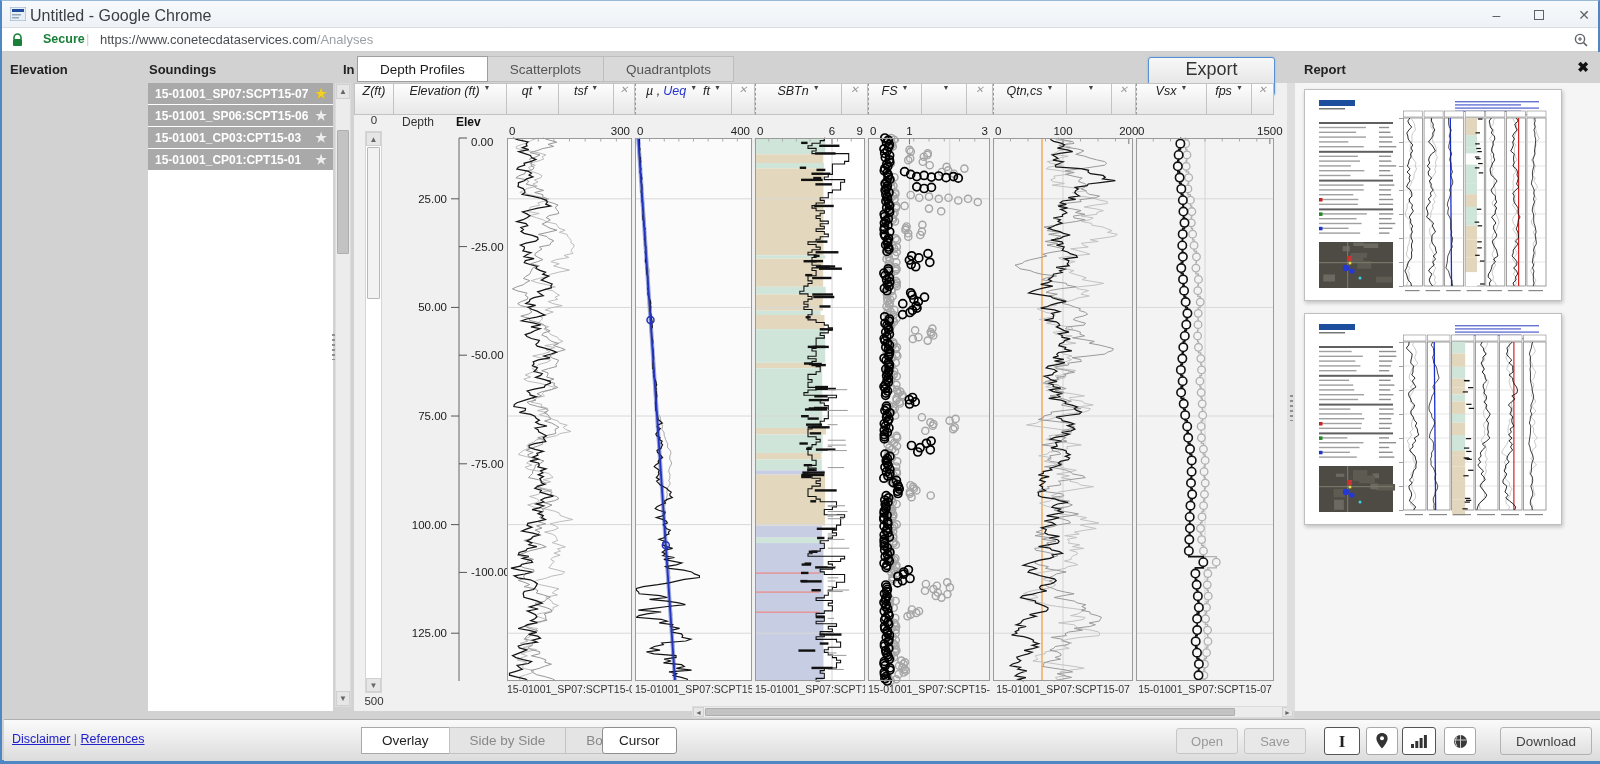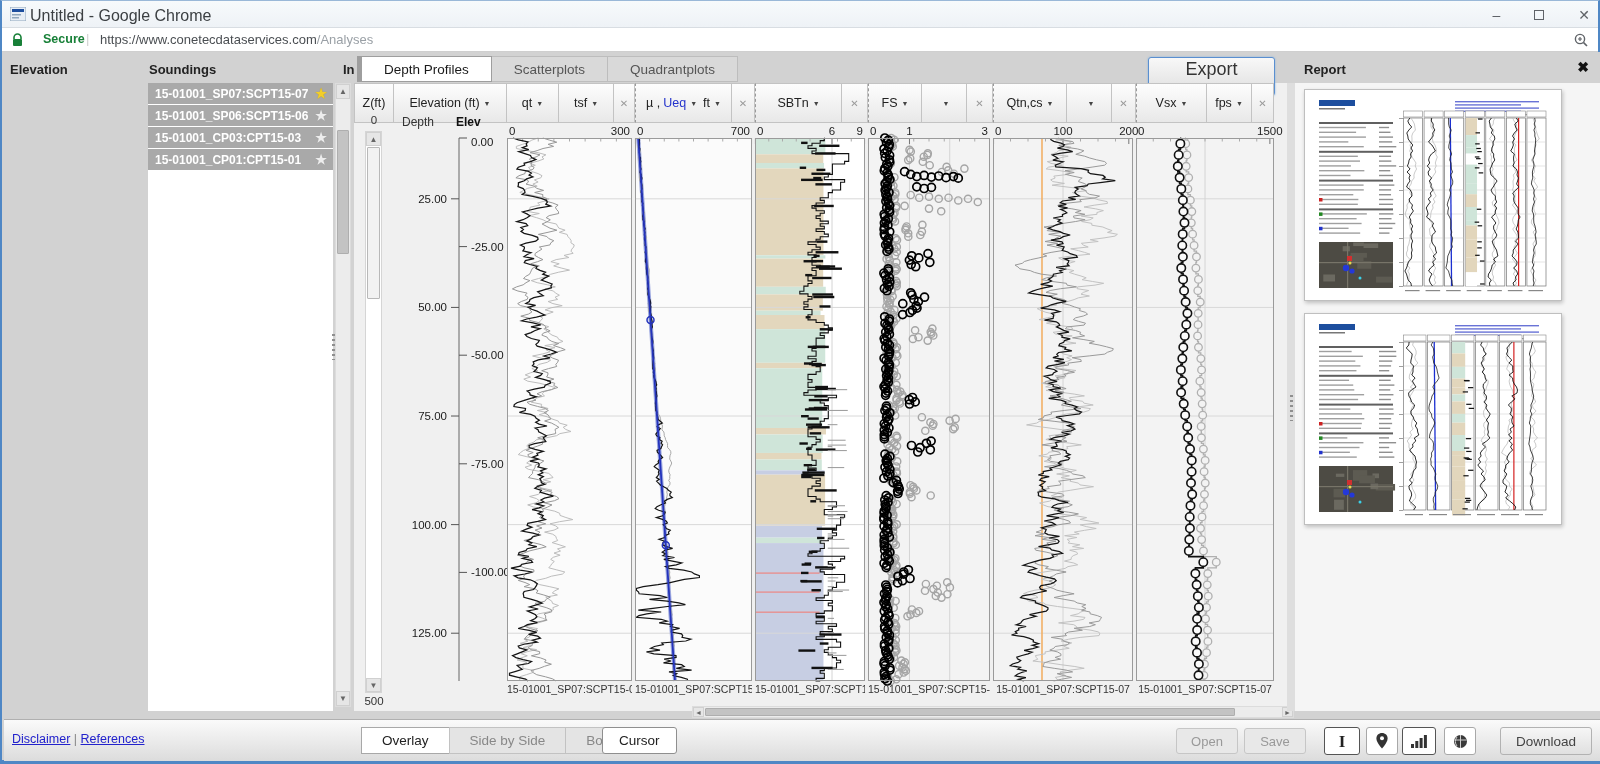--- a/index.html
+++ b/index.html
@@ -19,42 +19,42 @@
   .secure{position:absolute;left:26px;top:4px;font-size:12.5px;color:#188038;font-weight:bold;margin-left:15px;}
   .urlsep{position:absolute;left:84px;top:3px;color:#d0d0d0;font-size:13px;}
   .url{position:absolute;left:98px;top:4px;font-size:13px;color:#5f6368;}
   .url .dom{color:#4a4e52;}
   .url .path{color:#9aa0a6;}
   
   .appbg{position:absolute;left:2px;top:51px;width:1596px;height:667px;background:#d2d2d2;}
   .ptitle{position:absolute;top:61px;font-size:13px;font-weight:bold;color:#222;white-space:nowrap;}
   .tabs{position:absolute;left:355px;top:55px;height:26px;display:flex;}
   .tab{height:26px;padding:0 22px;font-size:13.5px;line-height:26px;color:#555;background:#d9d9d9;border:1px solid #bdbdbd;border-left:none;cursor:pointer;}
-  .tab:first-child{border-left:5px solid #7f1d1d;text-align:right;}
+  .tab:first-child{border-left:1px solid #7f1d1d;text-align:right;}
   .tab.active{background:#fff;color:#1a1a1a;border-color:#9e9e9e;}
   .exportbtn{position:absolute;left:1146px;top:56px;width:127px;height:39px;font-family:"Liberation Sans",sans-serif;
     font-size:18px;color:#333;background:linear-gradient(180deg,#f8f8f8,#dedede);border:1px solid #5a8fd0;border-radius:3px;
     box-shadow:0 0 2px #7fb0e0;cursor:pointer;}
   .reportclose{position:absolute;left:1570px;top:58px;width:22px;height:20px;font-size:14px;font-weight:bold;color:#111;text-align:center;cursor:pointer;}
   
   .list{position:absolute;top:82px;background:#fff;overflow:hidden;}
   .list .item{height:22px;line-height:22px;padding-left:7px;font-size:12px;font-weight:bold;color:#1a1a1a;
     border-bottom:1px solid #fff;position:relative;cursor:pointer;white-space:nowrap;}
   .list .item.sel{background:#a9a9a9;color:#fff;}
   .star{position:absolute;right:6px;top:0;font-size:13px;color:#ededed;text-shadow:0 0 1px #999;}
   .star.on{color:#f2ce2a;text-shadow:0 0 1px #b89b10;}
   
   .sbtrack{background:#ececec;border:1px solid #dcdcdc;}
   .sbthumb{position:absolute;background:#c3c3c3;border:1px solid #aeaeae;border-radius:1px;}
   .sbarrow{position:absolute;width:100%;text-align:center;font-size:8px;color:#666;background:#e6e6e6;border:1px solid #d0d0d0;line-height:14px;cursor:pointer;}
   .grip{position:absolute;width:3px;background:repeating-linear-gradient(180deg,#8f8f8f 0 2px,transparent 2px 5px);}
   
   .chartbg{position:absolute;left:352px;top:82px;width:933px;height:628px;background:#f0f0f0;}
-  .hcell{position:absolute;top:82px;height:40px;background:linear-gradient(180deg,#fdfdfd,#e8e8e8);
-    border:1px solid #c3c3c3;border-left:none;font-size:12.5px;color:#222;display:flex;align-items:center;justify-content:center;cursor:pointer;white-space:nowrap;}
+  .hcell{position:absolute;top:82px;height:32px;background:linear-gradient(180deg,#fdfdfd,#e8e8e8);
+    border:1px solid #c3c3c3;border-left:none;font-size:12.5px;color:#222;display:flex;align-items:flex-start;justify-content:center;cursor:pointer;white-space:nowrap;font-style:italic;}
   .hcell.first{border-left:1px solid #c3c3c3;}
   .hcell.dashed{border-left:1px dashed #9a9a9a;}
   .hcell .car{font-size:7px;color:#444;margin-left:4px;}
   .hcell.closer{color:#9a9a9a;font-size:10px;}
   .ueq{color:#2433cc;margin-left:3px;}
   
   .axhdr{position:absolute;top:114px;font-size:12px;color:#333;}
   .axhdr.b{font-weight:bold;color:#111;}
   .zlab{position:absolute;left:352px;width:40px;text-align:center;font-size:11.5px;color:#333;}
   .panel{position:absolute;top:110px;}
@@ -674,21 +674,21 @@
         <polyline points="31.3,0.0 24.8,2.1 21.5,4.2 15.6,6.3 9.3,8.4 9.4,10.5 20.0,12.6 31.1,14.7 38.9,16.8 35.0,18.9 36.8,21.0 30.9,23.1 22.8,25.2 28.3,27.3 21.5,29.4 23.2,31.4 24.7,33.5 31.2,35.6 35.0,37.7 33.8,39.8 27.4,41.9 31.1,44.0 25.9,46.1 30.2,48.2 20.7,50.3 16.6,52.4 12.8,54.5 22.0,56.6 31.9,58.7 42.2,60.8 38.2,62.9 30.7,65.0 32.9,67.1 23.2,69.2 22.7,71.3 20.1,73.4 32.3,75.5 22.3,77.6 29.7,79.7 36.1,81.8 40.0,83.9 49.4,86.0 50.5,88.1 51.9,90.2 58.1,92.2 52.3,94.3 60.1,96.4 60.9,98.5 62.8,100.6 64.2,102.7 63.9,104.8 67.2,106.9 66.7,109.0 64.8,111.1 64.0,113.2 66.1,115.3 57.1,117.4 61.9,119.5 49.2,121.6 43.9,123.7 52.2,125.8 46.7,127.9 54.2,130.0 62.5,132.1 51.7,134.2 43.5,136.3 40.1,138.4 31.6,140.5 24.2,142.6 30.2,144.7 40.6,146.8 48.3,148.9 37.8,150.9 46.5,153.0 48.5,155.1 52.4,157.2 48.0,159.3 50.7,161.4 41.1,163.5 45.9,165.6 55.2,167.7 44.1,169.8 38.1,171.9 46.2,174.0 40.1,176.1 32.7,178.2 35.9,180.3 33.7,182.4 32.1,184.5 34.0,186.6 41.7,188.7 36.8,190.8 40.1,192.9 42.1,195.0 45.0,197.1 50.5,199.2 51.6,201.3 56.0,203.4 49.9,205.5 37.8,207.6 47.9,209.7 38.9,211.7 43.0,213.8 35.8,215.9 25.6,218.0 34.3,220.1 43.6,222.2 40.3,224.3 31.9,226.4 29.5,228.5 24.9,230.6 30.9,232.7 23.5,234.8 18.2,236.9 23.5,239.0 16.8,241.1 20.8,243.2 33.0,245.3 40.6,247.4 48.1,249.5 44.7,251.6 37.1,253.7 35.1,255.8 37.5,257.9 29.8,260.0 27.4,262.1 24.3,264.2 34.7,266.3 34.0,268.4 41.1,270.5 30.4,272.5 39.6,274.6 32.2,276.7 40.3,278.8 44.8,280.9 51.2,283.0 52.4,285.1 60.2,287.2 56.2,289.3 58.7,291.4 64.0,293.5 52.9,295.6 49.6,297.7 39.3,299.8 29.1,301.9 27.0,304.0 21.4,306.1 19.8,308.2 22.1,310.3 16.6,312.4 13.6,314.5 11.3,316.6 19.8,318.7 29.5,320.8 22.5,322.9 19.7,325.0 24.7,327.1 18.1,329.2 21.4,331.3 32.4,333.3 41.7,335.4 44.3,337.5 46.0,339.6 36.1,341.7 43.7,343.8 34.9,345.9 30.0,348.0 35.1,350.1 45.0,352.2 34.1,354.3 31.2,356.4 22.6,358.5 29.4,360.6 32.3,362.7 29.0,364.8 20.7,366.9 26.5,369.0 38.6,371.1 47.7,373.2 52.7,375.3 53.0,377.4 58.9,379.5 65.8,381.6 52.6,383.7 43.0,385.8 48.7,387.9 51.3,390.0 47.1,392.1 37.6,394.1 45.7,396.2 48.8,398.3 49.4,400.4 50.7,402.5 45.1,404.6 52.0,406.7 58.4,408.8 50.5,410.9 53.5,413.0 47.0,415.1 53.1,417.2 46.2,419.3 43.7,421.4 47.3,423.5 44.9,425.6 43.6,427.7 41.8,429.8 49.8,431.9 57.8,434.0 55.4,436.1 44.4,438.2 38.7,440.3 29.4,442.4 27.1,444.5 32.6,446.6 42.8,448.7 51.9,450.8 47.8,452.8 45.3,454.9 50.4,457.0 38.7,459.1 41.9,461.2 44.9,463.3 45.5,465.4 51.5,467.5 45.9,469.6 46.4,471.7 42.0,473.8 31.4,475.9 29.0,478.0 35.4,480.1 40.2,482.2 33.0,484.3 24.9,486.4 18.2,488.5 30.5,490.6 28.4,492.7 28.2,494.8 23.5,496.9 22.4,499.0 16.9,501.1 20.9,503.2 13.3,505.3 24.7,507.4 16.2,509.5 29.6,511.6 20.6,513.6 14.2,515.7 20.3,517.8 14.1,519.9 10.1,522.0 20.0,524.1 16.1,526.2 15.9,528.3 16.0,530.4 26.8,532.5 25.7,534.6 19.4,536.7 12.6,538.8 12.9,540.9 12.3,543.0" fill="none" stroke="#bdbdbd" stroke-width="1"></polyline>
         <polyline points="35.9,0.0 42.4,2.1 49.8,4.2 41.1,6.3 46.6,8.4 36.0,10.5 30.1,12.6 23.2,14.7 33.0,16.8 29.1,18.9 22.4,21.0 24.3,23.1 24.5,25.2 24.0,27.3 27.1,29.4 25.9,31.4 18.3,33.5 18.0,35.6 12.0,37.7 8.9,39.8 20.5,41.9 21.5,44.0 19.0,46.1 27.5,48.2 29.5,50.3 36.6,52.4 27.7,54.5 35.9,56.6 35.6,58.7 39.9,60.8 38.0,62.9 45.8,65.0 51.1,67.1 48.4,69.2 49.4,71.3 51.3,73.4 51.7,75.5 42.2,77.6 39.2,79.7 43.3,81.8 39.9,83.9 35.1,86.0 39.1,88.1 43.0,90.2 49.9,92.2 41.0,94.3 31.4,96.4 39.8,98.5 41.8,100.6 46.8,102.7 43.8,104.8 43.0,106.9 32.4,109.0 34.9,111.1 31.6,113.2 28.3,115.3 27.9,117.4 31.5,119.5 35.9,121.6 30.5,123.7 23.6,125.8 32.3,127.9 25.7,130.0 24.5,132.1 23.6,134.2 22.5,136.3 18.7,138.4 16.5,140.5 22.9,142.6 19.0,144.7 16.2,146.8 9.5,148.9 5.4,150.9 10.9,153.0 20.1,155.1 18.2,157.2 21.0,159.3 20.2,161.4 14.3,163.5 10.7,165.6 13.6,167.7 24.2,169.8 22.9,171.9 24.9,174.0 21.4,176.1 13.8,178.2 22.6,180.3 22.6,182.4 31.0,184.5 36.7,186.6 38.5,188.7 38.7,190.8 43.1,192.9 36.4,195.0 34.8,197.1 40.2,199.2 41.4,201.3 44.8,203.4 51.7,205.5 46.6,207.6 53.5,209.7 58.2,211.7 50.8,213.8 47.1,215.9 42.4,218.0 45.6,220.1 51.5,222.2 50.6,224.3 48.8,226.4 49.7,228.5 41.5,230.6 34.7,232.7 41.0,234.8 40.8,236.9 39.6,239.0 46.9,241.1 40.3,243.2 47.8,245.3 46.7,247.4 50.8,249.5 44.3,251.6 35.1,253.7 30.0,255.8 34.6,257.9 25.3,260.0 29.0,262.1 20.0,264.2 22.8,266.3 30.5,268.4 38.4,270.5 41.4,272.5 37.2,274.6 40.9,276.7 42.3,278.8 44.0,280.9 37.6,283.0 44.6,285.1 48.5,287.2 51.9,289.3 48.0,291.4 48.5,293.5 48.7,295.6 38.8,297.7 30.7,299.8 36.9,301.9 34.6,304.0 35.7,306.1 30.3,308.2 24.0,310.3 19.3,312.4 26.2,314.5 20.8,316.6 21.8,318.7 29.4,320.8 36.8,322.9 33.9,325.0 28.3,327.1 28.1,329.2 26.9,331.3 25.6,333.3 25.6,335.4 23.5,337.5 21.5,339.6 31.5,341.7 36.1,343.8 39.7,345.9 29.7,348.0 32.4,350.1 39.5,352.2 45.1,354.3 43.3,356.4 49.5,358.5 52.0,360.6 47.5,362.7 37.5,364.8 45.0,366.9 40.7,369.0 35.6,371.1 36.5,373.2 34.6,375.3 35.0,377.4 32.5,379.5 36.6,381.6 31.2,383.7 38.7,385.8 29.6,387.9 35.0,390.0 28.1,392.1 32.9,394.1 30.7,396.2 25.7,398.3 25.2,400.4 16.9,402.5 26.1,404.6 34.4,406.7 39.2,408.8 30.8,410.9 22.1,413.0 16.9,415.1 10.4,417.2 19.9,419.3 26.5,421.4 20.1,423.5 18.0,425.6 12.5,427.7 17.0,429.8 26.9,431.9 26.8,434.0 18.3,436.1 16.6,438.2 17.5,440.3 11.3,442.4 18.0,444.5 22.7,446.6 17.1,448.7 28.0,450.8 31.0,452.8 29.2,454.9 36.8,457.0 43.3,459.1 39.2,461.2 37.8,463.3 28.0,465.4 31.6,467.5 39.2,469.6 44.4,471.7 44.7,473.8 37.2,475.9 38.7,478.0 38.6,480.1 39.5,482.2 29.0,484.3 23.5,486.4 18.5,488.5 23.3,490.6 31.0,492.7 23.9,494.8 21.4,496.9 18.9,499.0 17.6,501.1 28.0,503.2 25.1,505.3 25.3,507.4 21.1,509.5 23.8,511.6 32.6,513.6 32.7,515.7 24.4,517.8 33.5,519.9 39.1,522.0 37.6,524.1 44.4,526.2 37.5,528.3 32.1,530.4 23.9,532.5 26.2,534.6 29.7,536.7 38.5,538.8 45.7,540.9 49.0,543.0" fill="none" stroke="#989898" stroke-width="1"></polyline>
         <polyline points="5.9,0.0 11.4,1.9 20.9,3.9 19.2,5.8 20.0,7.8 15.3,9.7 21.8,11.7 11.9,13.6 17.8,15.6 23.5,17.5 24.5,19.5 28.9,21.4 24.2,23.4 17.1,25.3 17.7,27.2 11.3,29.2 9.9,31.1 20.9,33.1 24.4,35.0 22.1,37.0 25.9,38.9 19.6,40.9 17.3,42.8 11.4,44.8 11.4,46.7 11.0,48.7 16.2,50.6 17.6,52.5 18.0,54.5 15.3,56.4 25.8,58.4 34.2,60.3 39.5,62.3 40.3,64.2 38.8,66.2 43.5,68.1 30.8,70.1 23.1,72.0 15.6,74.0 19.9,75.9 22.9,77.8 20.0,79.8 16.0,81.7 9.9,83.7 19.1,85.6 20.7,87.6 13.9,89.5 16.4,91.5 14.0,93.4 17.1,95.4 25.3,97.3 30.6,99.3 31.1,101.2 28.7,103.2 19.0,105.1 13.5,107.0 17.4,109.0 17.3,110.9 15.9,112.9 24.0,114.8 19.8,116.8 17.0,118.7 27.1,120.7 18.4,122.6 17.3,124.6 23.1,126.5 30.0,128.5 29.0,130.4 33.0,132.3 38.5,134.3 35.8,136.2 41.7,138.2 37.5,140.1 34.4,142.1 39.8,144.0 45.1,146.0 43.9,147.9 44.4,149.9 36.9,151.8 30.7,153.8 33.3,155.7 36.2,157.6 26.8,159.6 23.0,161.5 22.3,163.5 18.9,165.4 28.6,167.4 21.1,169.3 24.6,171.3 30.1,173.2 34.0,175.2 37.8,177.1 29.4,179.1 19.7,181.0 14.6,182.9 26.1,184.9 33.7,186.8 24.0,188.8 33.1,190.7 27.6,192.7 24.1,194.6 18.2,196.6 20.0,198.5 24.4,200.5 32.3,202.4 31.2,204.4 28.9,206.3 30.2,208.2 37.7,210.2 44.3,212.1 49.5,214.1 44.1,216.0 36.9,218.0 43.0,219.9 31.3,221.9 26.2,223.8 27.0,225.8 25.4,227.7 30.4,229.7 29.0,231.6 27.0,233.5 35.2,235.5 33.6,237.4 28.7,239.4 36.6,241.3 43.1,243.3 43.5,245.2 38.2,247.2 37.4,249.1 27.3,251.1 20.2,253.0 22.8,255.0 23.1,256.9 29.1,258.8 22.1,260.8 16.5,262.7 10.0,264.7 7.3,266.6 6.9,268.6 18.5,270.5 18.2,272.5 12.4,274.4 23.8,276.4 27.9,278.3 29.2,280.3 32.4,282.2 28.7,284.2 32.1,286.1 40.0,288.0 28.2,290.0 31.2,291.9 31.7,293.9 35.6,295.8 39.4,297.8 36.3,299.7 37.5,301.7 38.8,303.6 27.6,305.6 22.0,307.5 22.3,309.5 28.1,311.4 36.2,313.3 29.9,315.3 30.9,317.2 25.7,319.2 31.4,321.1 22.9,323.1 31.4,325.0 32.3,327.0 30.9,328.9 38.9,330.9 33.6,332.8 35.8,334.8 31.3,336.7 36.3,338.6 32.8,340.6 34.0,342.5 34.3,344.5 37.6,346.4 30.7,348.4 27.9,350.3 34.4,352.3 33.0,354.2 39.8,356.2 46.4,358.1 37.5,360.1 33.9,362.0 36.9,363.9 29.3,365.9 36.7,367.8 32.1,369.8 25.1,371.7 34.7,373.7 31.1,375.6 36.2,377.6 34.7,379.5 38.4,381.5 30.7,383.4 20.8,385.4 20.1,387.3 24.9,389.2 19.3,391.2 14.9,393.1 26.0,395.1 32.4,397.0 25.5,399.0 24.0,400.9 19.9,402.9 24.8,404.8 21.9,406.8 29.8,408.7 20.2,410.7 18.9,412.6 12.1,414.5 11.5,416.5 21.8,418.4 15.5,420.4 24.0,422.3 25.5,424.3 14.8,426.2 13.4,428.2 4.0,430.1 13.0,432.1 25.5,434.0 17.7,436.0 7.3,437.9 11.0,439.8 23.3,441.8 27.7,443.7 30.3,445.7 29.4,447.6 28.1,449.6 26.6,451.5 17.2,453.5 16.2,455.4 16.6,457.4 16.9,459.3 24.6,461.3 30.4,463.2 35.1,465.2 28.5,467.1 22.5,469.0 31.2,471.0 20.4,472.9 24.7,474.9 28.6,476.8 29.9,478.8 27.8,480.7 23.7,482.7 30.4,484.6 20.4,486.6 17.1,488.5 11.2,490.5 22.2,492.4 29.7,494.3 21.6,496.3 30.7,498.2 33.4,500.2 25.7,502.1 30.2,504.1 17.8,506.0 11.2,508.0 12.3,509.9 19.8,511.9 15.1,513.8 10.1,515.8 5.6,517.7 9.0,519.6 16.1,521.6 24.5,523.5 21.3,525.5 10.2,527.4 12.5,529.4 15.2,531.3 8.8,533.3 2.5,535.2 2.5,537.2 10.1,539.1 18.6,541.1 21.0,543.0" fill="none" stroke="#151515" stroke-width="1.25"></polyline>
         <rect x="0.5" y="0.5" width="124" height="542" fill="none" stroke="#9a9a9a"></rect>
       </svg>
       <div class="blabel">15-01001_SP07:SCPT15-07</div>
     </div>
     <div class="panel" style="left: 633px; width: 117px; height: 588px;">
       <div class="axisrow">
         <span class="ticklab" style="left: 2px;">0</span>
-        <span class="ticklab" style="right: 2px;">700</span>
+        <span class="ticklab" style="right: 2px;">400</span>
       </div>
       <svg width="117" height="543" style="top: 27px;">
         <rect x="0" y="0" width="117" height="543" fill="#fbfbfb"></rect>
         <line x1="0" y1="60.816" x2="117" y2="60.816" stroke="#d8d8d8"></line>
         <line x1="0" y1="169.416" x2="117" y2="169.416" stroke="#d8d8d8"></line>
         <line x1="0" y1="278.016" x2="117" y2="278.016" stroke="#d8d8d8"></line>
         <line x1="0" y1="386.616" x2="117" y2="386.616" stroke="#d8d8d8"></line>
         <line x1="0" y1="495.216" x2="117" y2="495.216" stroke="#d8d8d8"></line>
         <line x1="14.625" y1="0" x2="14.625" y2="3.5" stroke="#aaa"></line>
         <line x1="29.25" y1="0" x2="29.25" y2="3.5" stroke="#aaa"></line>

